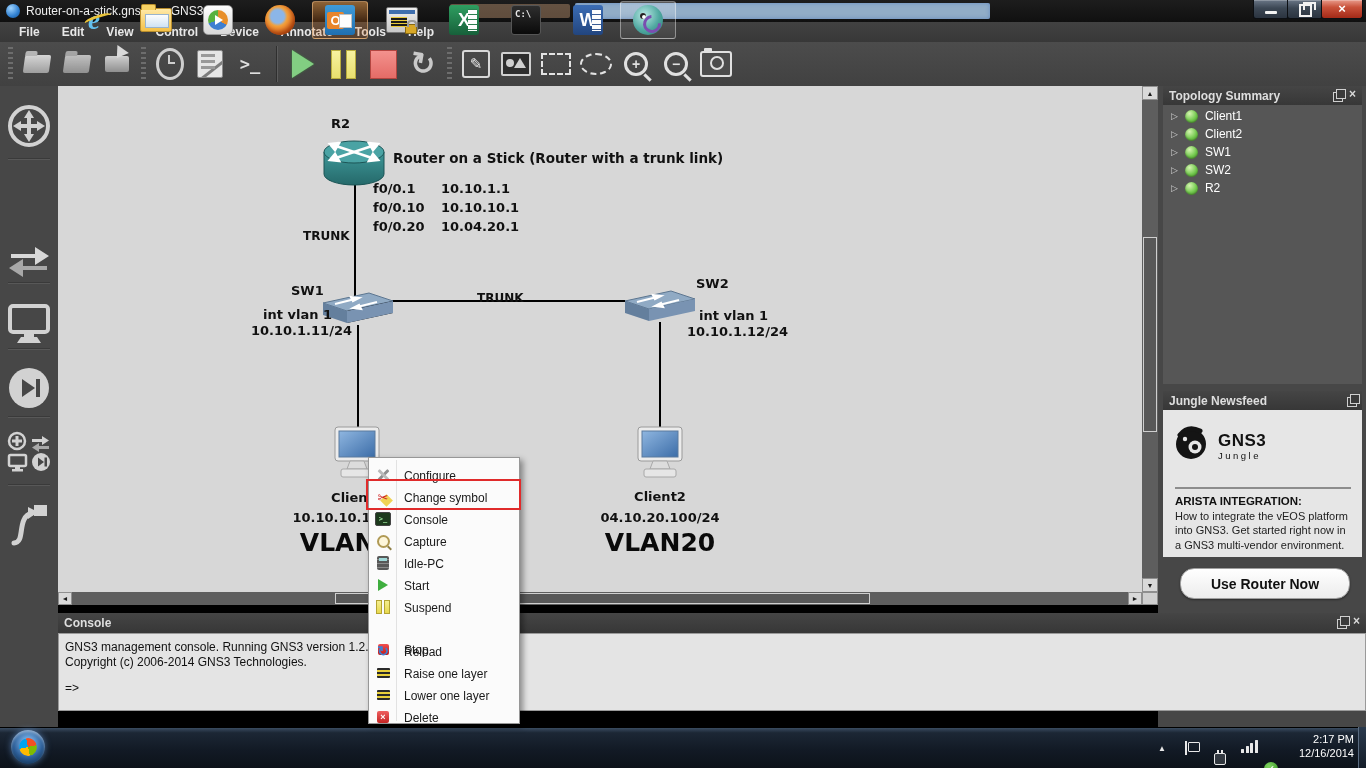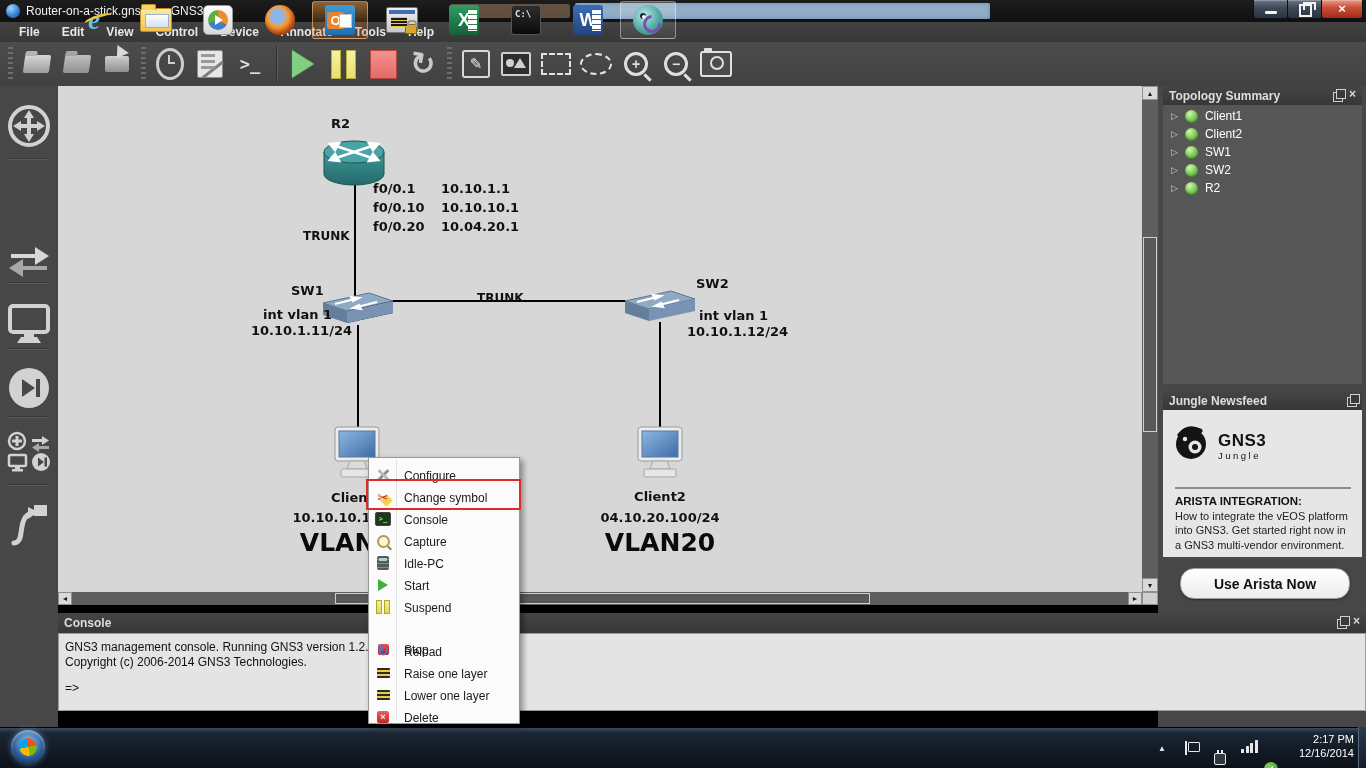--- a/index.html
+++ b/index.html
@@ -382,20 +382,21 @@
         <line x1="14" y1="7" x2="50" y2="19"></line>
           <line x1="50" y1="7" x2="14" y2="19"></line>
         <polygon points="8,5 17,4 13,11"></polygon>
           <polygon points="56,21 47,22 51,15"></polygon>
         <polygon points="56,5 47,4 51,11"></polygon>
           <polygon points="8,21 17,22 13,15"></polygon>
       </g>
     </svg>
   </div>
   <div class="node-label" style="left:331px;top:116px;">R2</div>
+  <div class="node-label" style="left:393px;top:150px;font-size:13.5px;">Router on a Stick (Router with a trunk link)</div>
   <div class="node-label" style="left:373px;top:181px;">f0/0.1</div>
   <div class="node-label" style="left:441px;top:181px;">10.10.1.1</div>
   <div class="node-label" style="left:373px;top:200px;">f0/0.10</div>
   <div class="node-label" style="left:441px;top:200px;">10.10.10.1</div>
   <div class="node-label" style="left:373px;top:219px;">f0/0.20</div>
   <div class="node-label" style="left:441px;top:219px;">10.04.20.1</div>
   <div class="node-label" style="left:303px;top:229px;font-size:12px;">TRUNK</div>
   <div class="node-label" style="left:477px;top:291px;font-size:12px;">TRUNK</div>
 
   <div class="abs" style="left:322px;top:288px;">
@@ -534,21 +535,21 @@
     <circle cx="13" cy="16" r="2.2" fill="#e6e6e6"></circle>
   </svg>
   <div class="abs" style="left:1218px;top:432px;">
     <div class="logo-title">GNS3</div>
     <div class="logo-sub">Jungle</div>
   </div>
   <div class="abs news-divider" style="left:1175px;top:487px;width:176px;"></div>
   <div class="abs news-heading" style="left:1175px;top:495px;">ARISTA INTEGRATION:</div>
   <div class="abs news-text" style="left:1175px;top:509px;width:178px;">How to integrate the vEOS platform into GNS3. Get started right now in a GNS3 multi-vendor environment.</div>
   <div class="abs arista-btn" style="left:1180px;top:568px;width:168px;height:29px;">
-    <span>Use Arista Now</span>
+    <span>Use Router Now</span>
   </div>
 
   <div class="abs panel-hdr console-hdr">
     <span>Console</span>
     <div class="hdr-float" style="left:1279px;top:6px;"></div>
     <div class="hdr-x" style="left:1295px;">×</div>
   </div>
   <div class="abs console-body">
     <div class="console-line" style="top:6px;">GNS3 management console. Running GNS3 version 1.2.1 on Windows.</div>
     <div class="console-line" style="top:21px;">Copyright (c) 2006-2014 GNS3 Technologies.</div>

